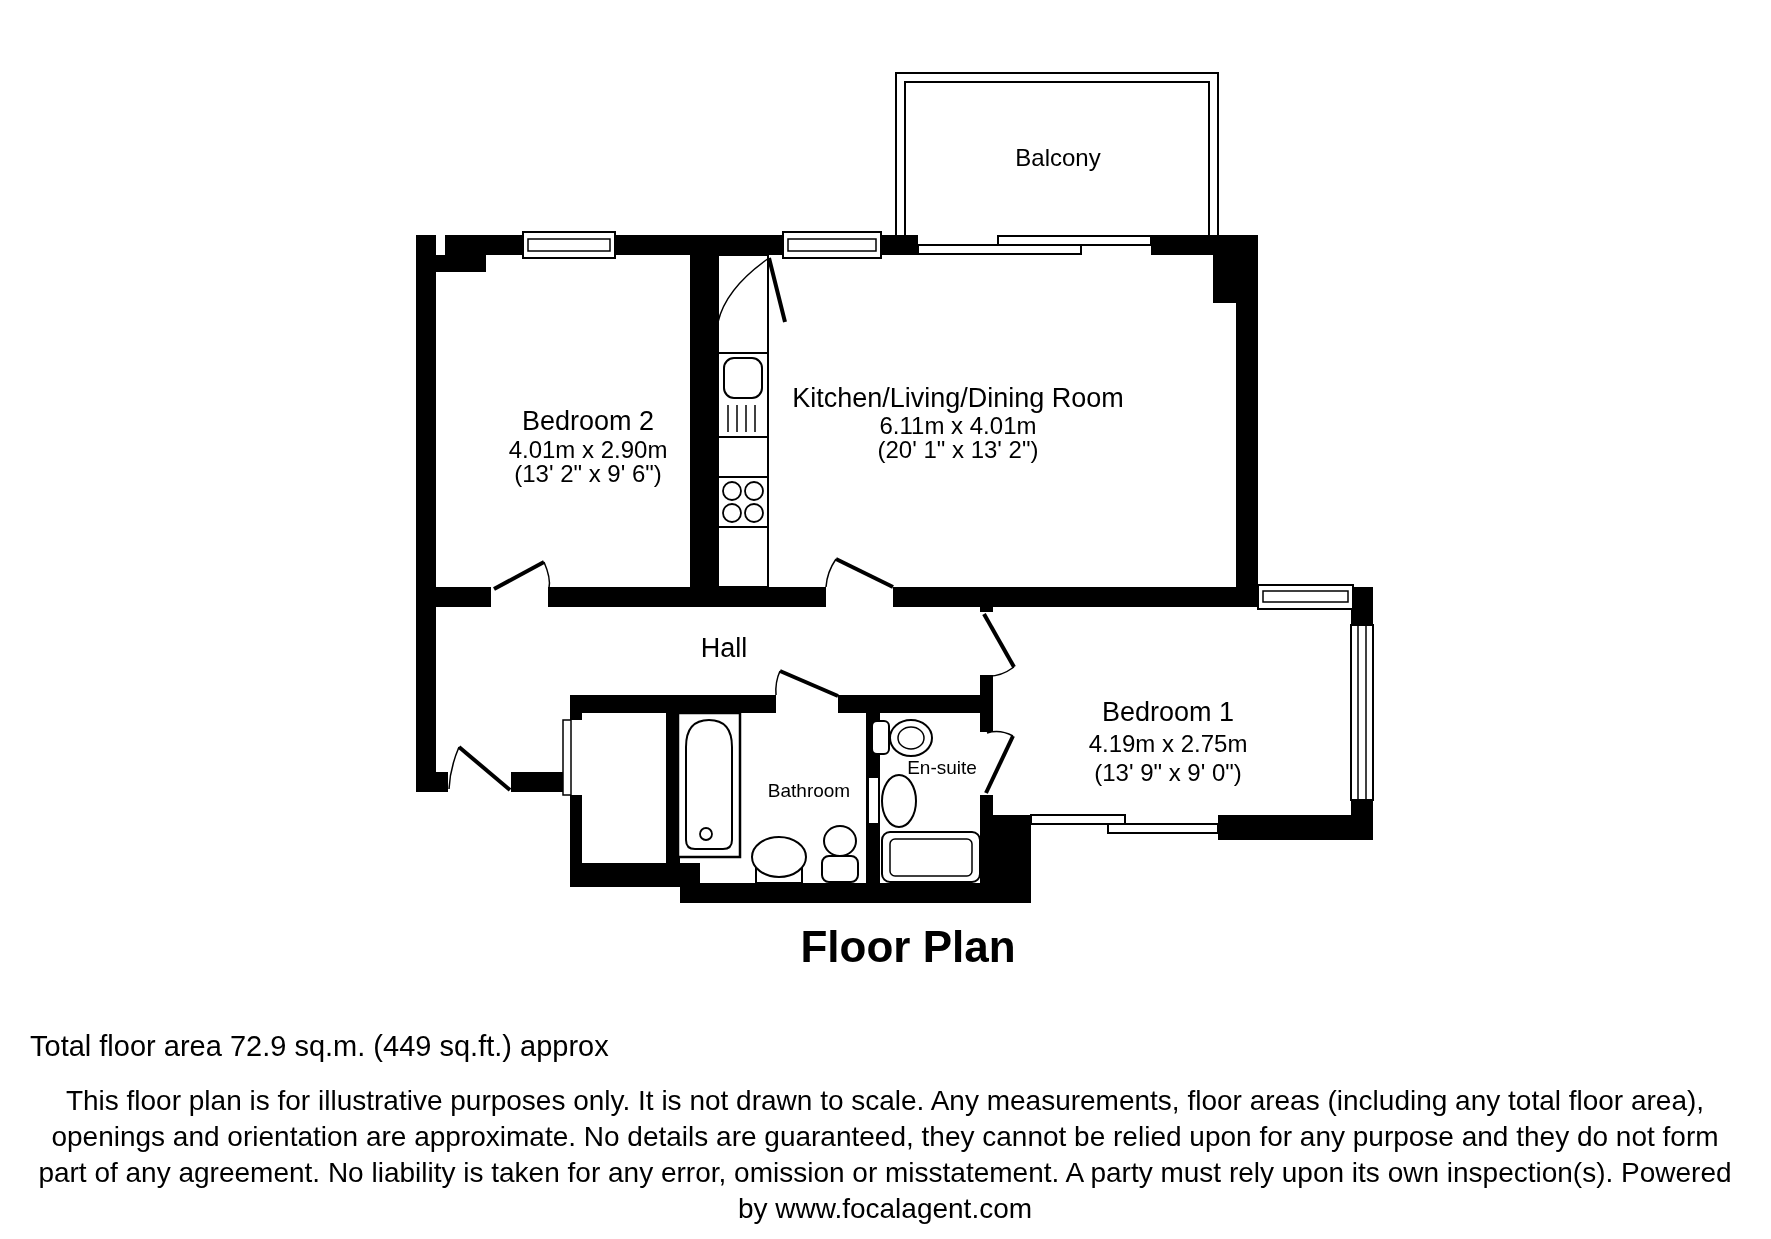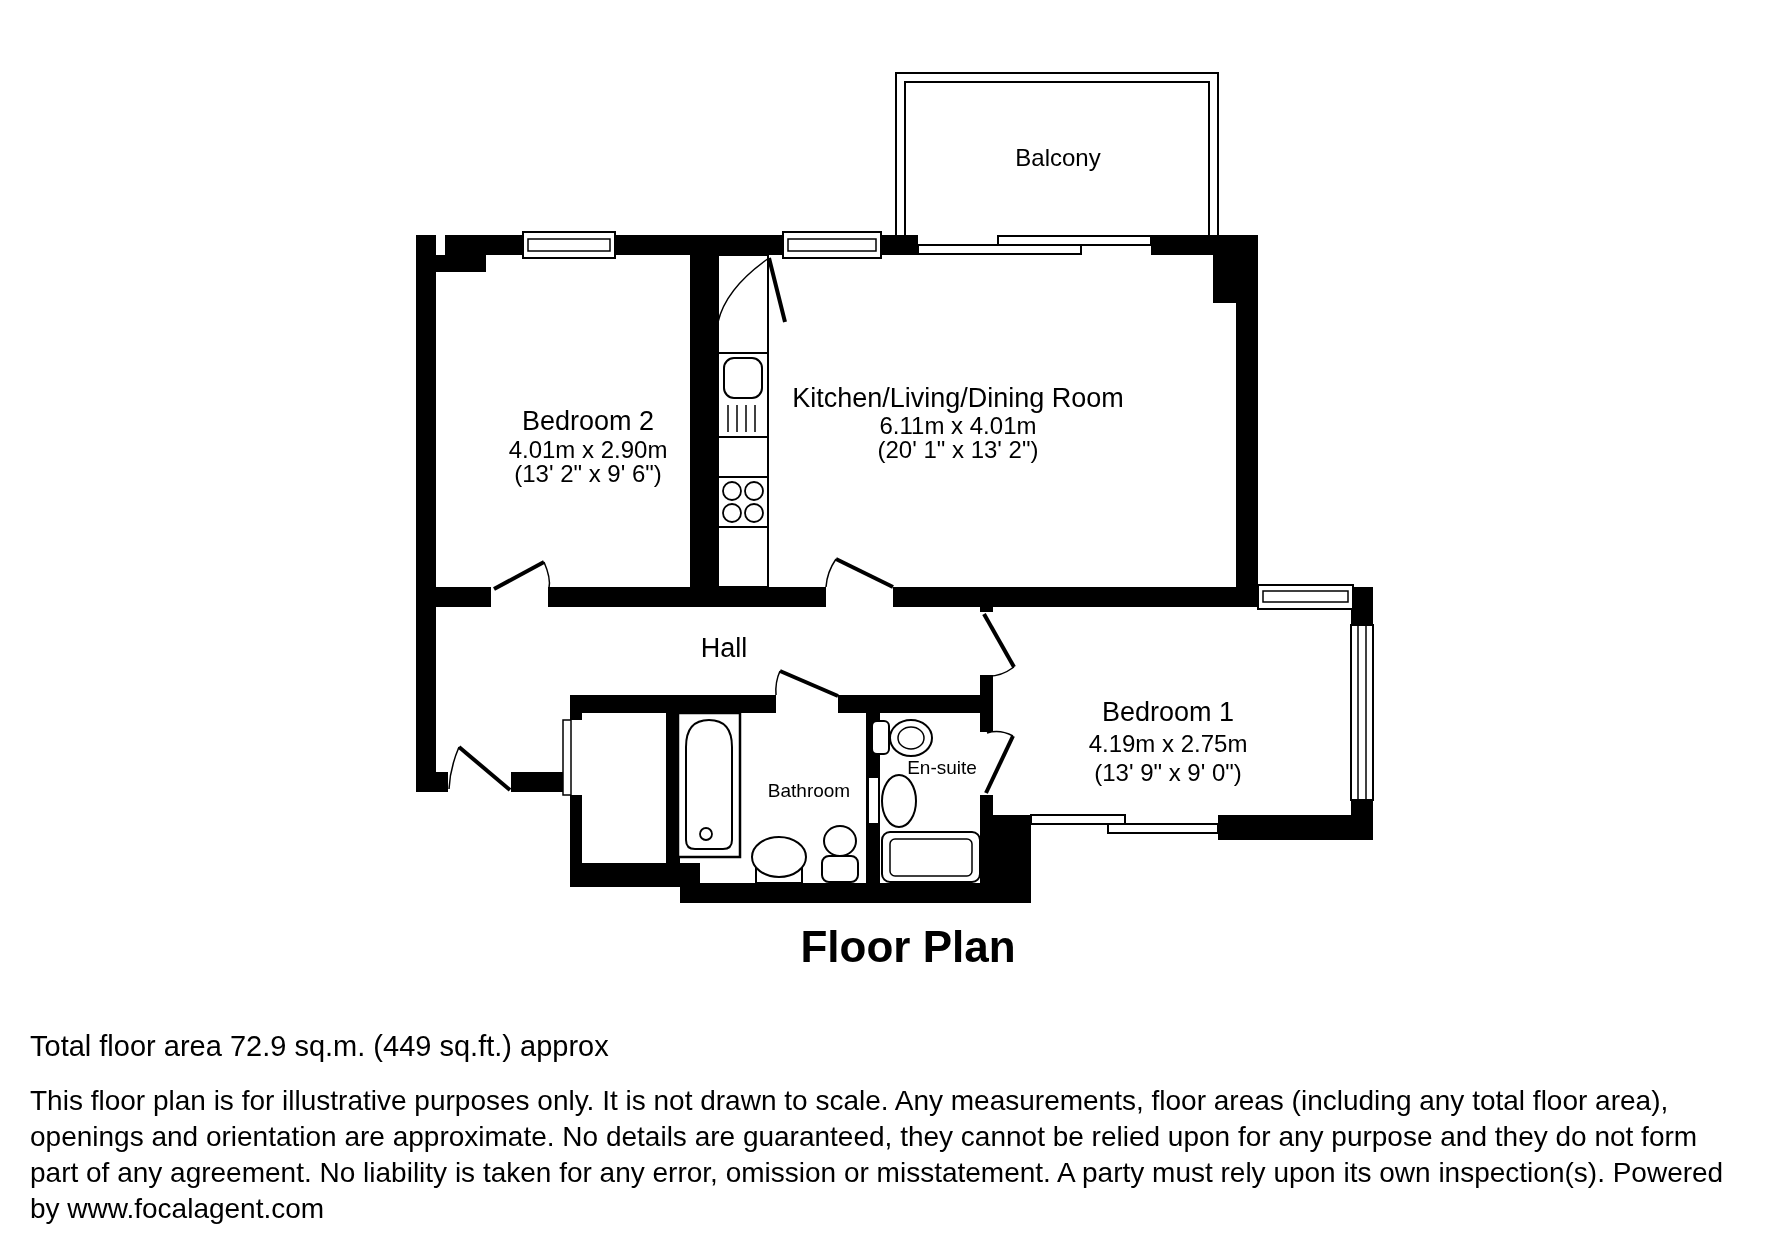--- a/index.html
+++ b/index.html
@@ -5,21 +5,21 @@
   html,body{margin:0;padding:0;background:#ffffff;}
   body{width:1771px;height:1239px;position:relative;font-family:"Liberation Sans",sans-serif;color:#000;}
   .plan-wrap{position:absolute;left:0;top:0;width:1771px;height:1020px;padding-left:18px;}
   svg text{font-family:"Liberation Sans",sans-serif;fill:#000;}
   .room-name{font-size:27px;}
   .room-dim{font-size:24px;}
   .room-small{font-size:19px;}
   .balcony-label{font-size:24px;}
   .plan-title{font-size:44px;font-weight:bold;}
   .footer-total{position:absolute;left:30px;top:1030px;font-size:29px;}
-  .footer-disclaimer{position:absolute;left:30px;top:1083px;font-size:28px;line-height:36px;white-space:pre-line;width:1710px;}
+  .footer-disclaimer{position:absolute;left:30px;top:1083px;font-size:28px;line-height:36px;white-space:pre-line;width:1710px;text-align:center;}
 </style>
 </head>
 <body>
 
 <div class="plan-wrap">
 <svg width="1771" height="1020" viewBox="0 0 1771 1020">
 
   <g fill="none" stroke="#000" stroke-width="2">
     <polyline points="878,236 878,73 1200,73 1200,236"></polyline>
     <polyline points="887,236 887,82 1191,82 1191,236"></polyline>

